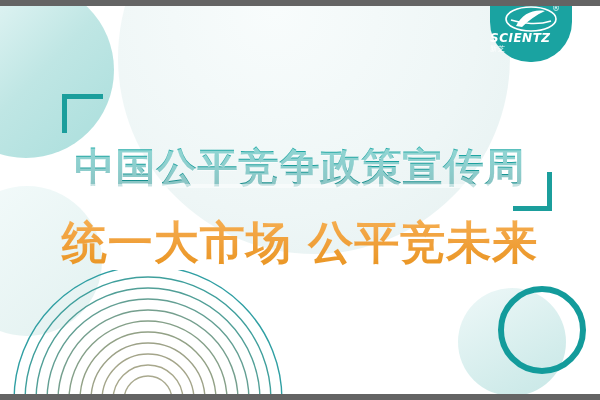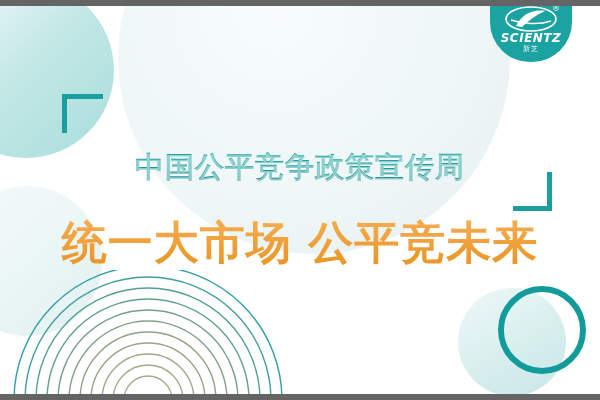--- a/index.html
+++ b/index.html
@@ -118,31 +118,32 @@
   
   .headline {
     position: absolute;
     left: 0;
     top: 140px;
     width: 600px;
     z-index: 20;
     text-align: center;
   }
   .headline-line1 {
-    font-size: 29px;
+    font-size: 40px;
     font-weight: bold;
     letter-spacing: 1px;
     line-height: 54px;
     color: #1b9e9c;
     background: linear-gradient(180deg, #23b0ab 0%, #1b9e9c 48%, #14807f 100%);
     -webkit-background-clip: text;
     background-clip: text;
     -webkit-text-fill-color: transparent;
     text-shadow: 0 1px 0 rgba(255,255,255,0.5);
     white-space: nowrap;
+    text-decoration: underline;
   }
   .headline-line2 {
     margin-top: 20px;
     font-size: 45px;
     font-weight: bold;
     letter-spacing: 1px;
     line-height: 58px;
     color: #f0a23c;
     background: linear-gradient(180deg, #f6b055 0%, #f0a03a 50%, #e8941f 100%);
     -webkit-background-clip: text;
@@ -171,34 +172,32 @@
     left: 13px;
     top: 6px;
     width: 56px;
     height: 26px;
   }
   .logo-wordmark {
     position: absolute;
     left: 0;
     top: 31px;
     width: 82px;
-    text-align: center;
     color: #ffffff;
     font-size: 12px;
     font-weight: bold;
     font-style: italic;
     letter-spacing: 0.5px;
     font-family: "DejaVu Sans", "Liberation Sans", sans-serif;
   }
   .logo-subtext {
     position: absolute;
     left: 0;
     top: 44px;
     width: 82px;
-    text-align: center;
     color: #ffffff;
     font-size: 7px;
     letter-spacing: 1px;
     opacity: 0.92;
   }
   .logo-reg {
     position: absolute;
     left: 62px;
     top: 4px;
     color: #ffffff;

